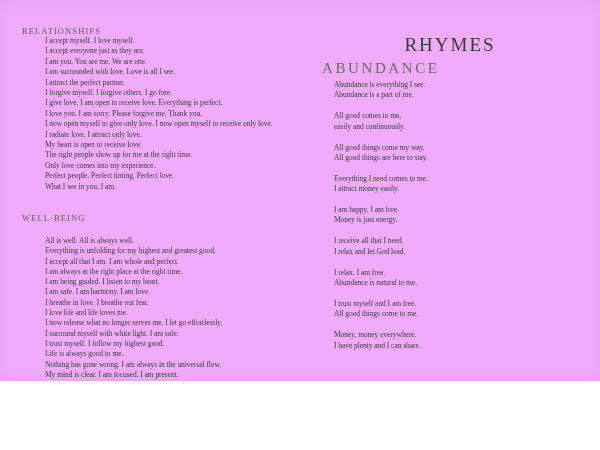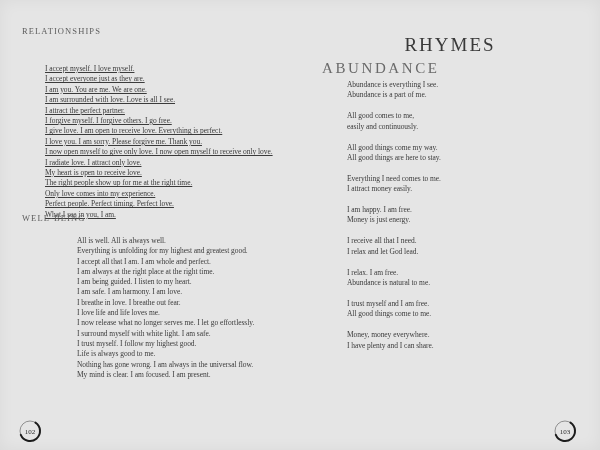--- a/index.html
+++ b/index.html
@@ -3,22 +3,22 @@
 <meta charset="utf-8">
 <style>
   html, body {
     margin: 0;
     padding: 0;
     background: #ffffff;
   }
   .book {
     position: relative;
     width: 600px;
-    height: 450px;
-    background: #e5e5e5;
+    height: 381px;
+    background: #f0abfc;
     overflow: hidden;
     box-shadow: inset 0 0 16px rgba(0,0,0,0.05);
     font-family: "Liberation Serif", "DejaVu Serif", serif;
   }
   .page {
     position: absolute;
     top: 0;
     width: 300px;
     height: 450px;
   }
@@ -51,41 +51,41 @@
     white-space: nowrap;
   }
   .affirmation-list {
     position: absolute;
     color: #3b3b3b;
     font-size: 7.5px;
     letter-spacing: -0.05px;
     white-space: nowrap;
   }
   .affirmation-list .line { line-height: 10.4px; }
-  .list-2 .line          { line-height: 10.3px; margin-left: 32px; }
+  .list-2 .line          { line-height: 10.3px; }
   .stanza-list .line     { line-height: 10.2px; }
   .stanza { margin-bottom: 10.9px; }
 
   .page-circle { position: absolute; }
   .page-num {
     font-family: "Liberation Serif", "DejaVu Serif", serif;
     font-size: 7px;
     fill: #2c2c2c;
   }
 </style>
 </head>
 <body>
 
 <div class="book">
 
   <div class="page page-left">
 
     <div class="section-heading" style="left:22px; top:26px;">RELATIONSHIPS</div>
 
-    <div class="affirmation-list list-1" style="left:45px; top:64px;text-decoration:underline;">
+    <div class="affirmation-list list-1" style="left:45px; top:36px;">
         <div class="line">I accept myself. I love myself.</div>
         <div class="line">I accept everyone just as they are.</div>
         <div class="line">I am you. You are me. We are one.</div>
         <div class="line">I am surrounded with love. Love is all I see.</div>
         <div class="line">I attract the perfect partner.</div>
         <div class="line">I forgive myself. I forgive others. I go free.</div>
         <div class="line">I give love. I am open to receive love. Everything is perfect.</div>
         <div class="line">I love you. I am sorry. Please forgive me. Thank you.</div>
         <div class="line">I now open myself to give only love. I now open myself to receive only love.</div>
         <div class="line">I radiate love. I attract only love.</div>
@@ -121,21 +121,21 @@
       <text x="13" y="15.5" text-anchor="middle" class="page-num">102</text>
     </svg>
   </div>
 
   <div class="page page-right">
 
     <div class="page-title" style="top:34px;">RHYMES</div>
 
     <div class="section-heading heading-wide" style="left:22px; top:60px;">ABUNDANCE</div>
 
-    <div class="affirmation-list stanza-list" style="left:47px; top:80px;">
+    <div class="affirmation-list stanza-list" style="left:34px; top:80px;">
         <div class="stanza">
           <div class="line">Abundance is everything I see.</div>
           <div class="line">Abundance is a part of me.</div>
         </div>
         <div class="stanza">
           <div class="line">All good comes to me,</div>
           <div class="line">easily and continuously.</div>
         </div>
         <div class="stanza">
           <div class="line">All good things come my way.</div>

